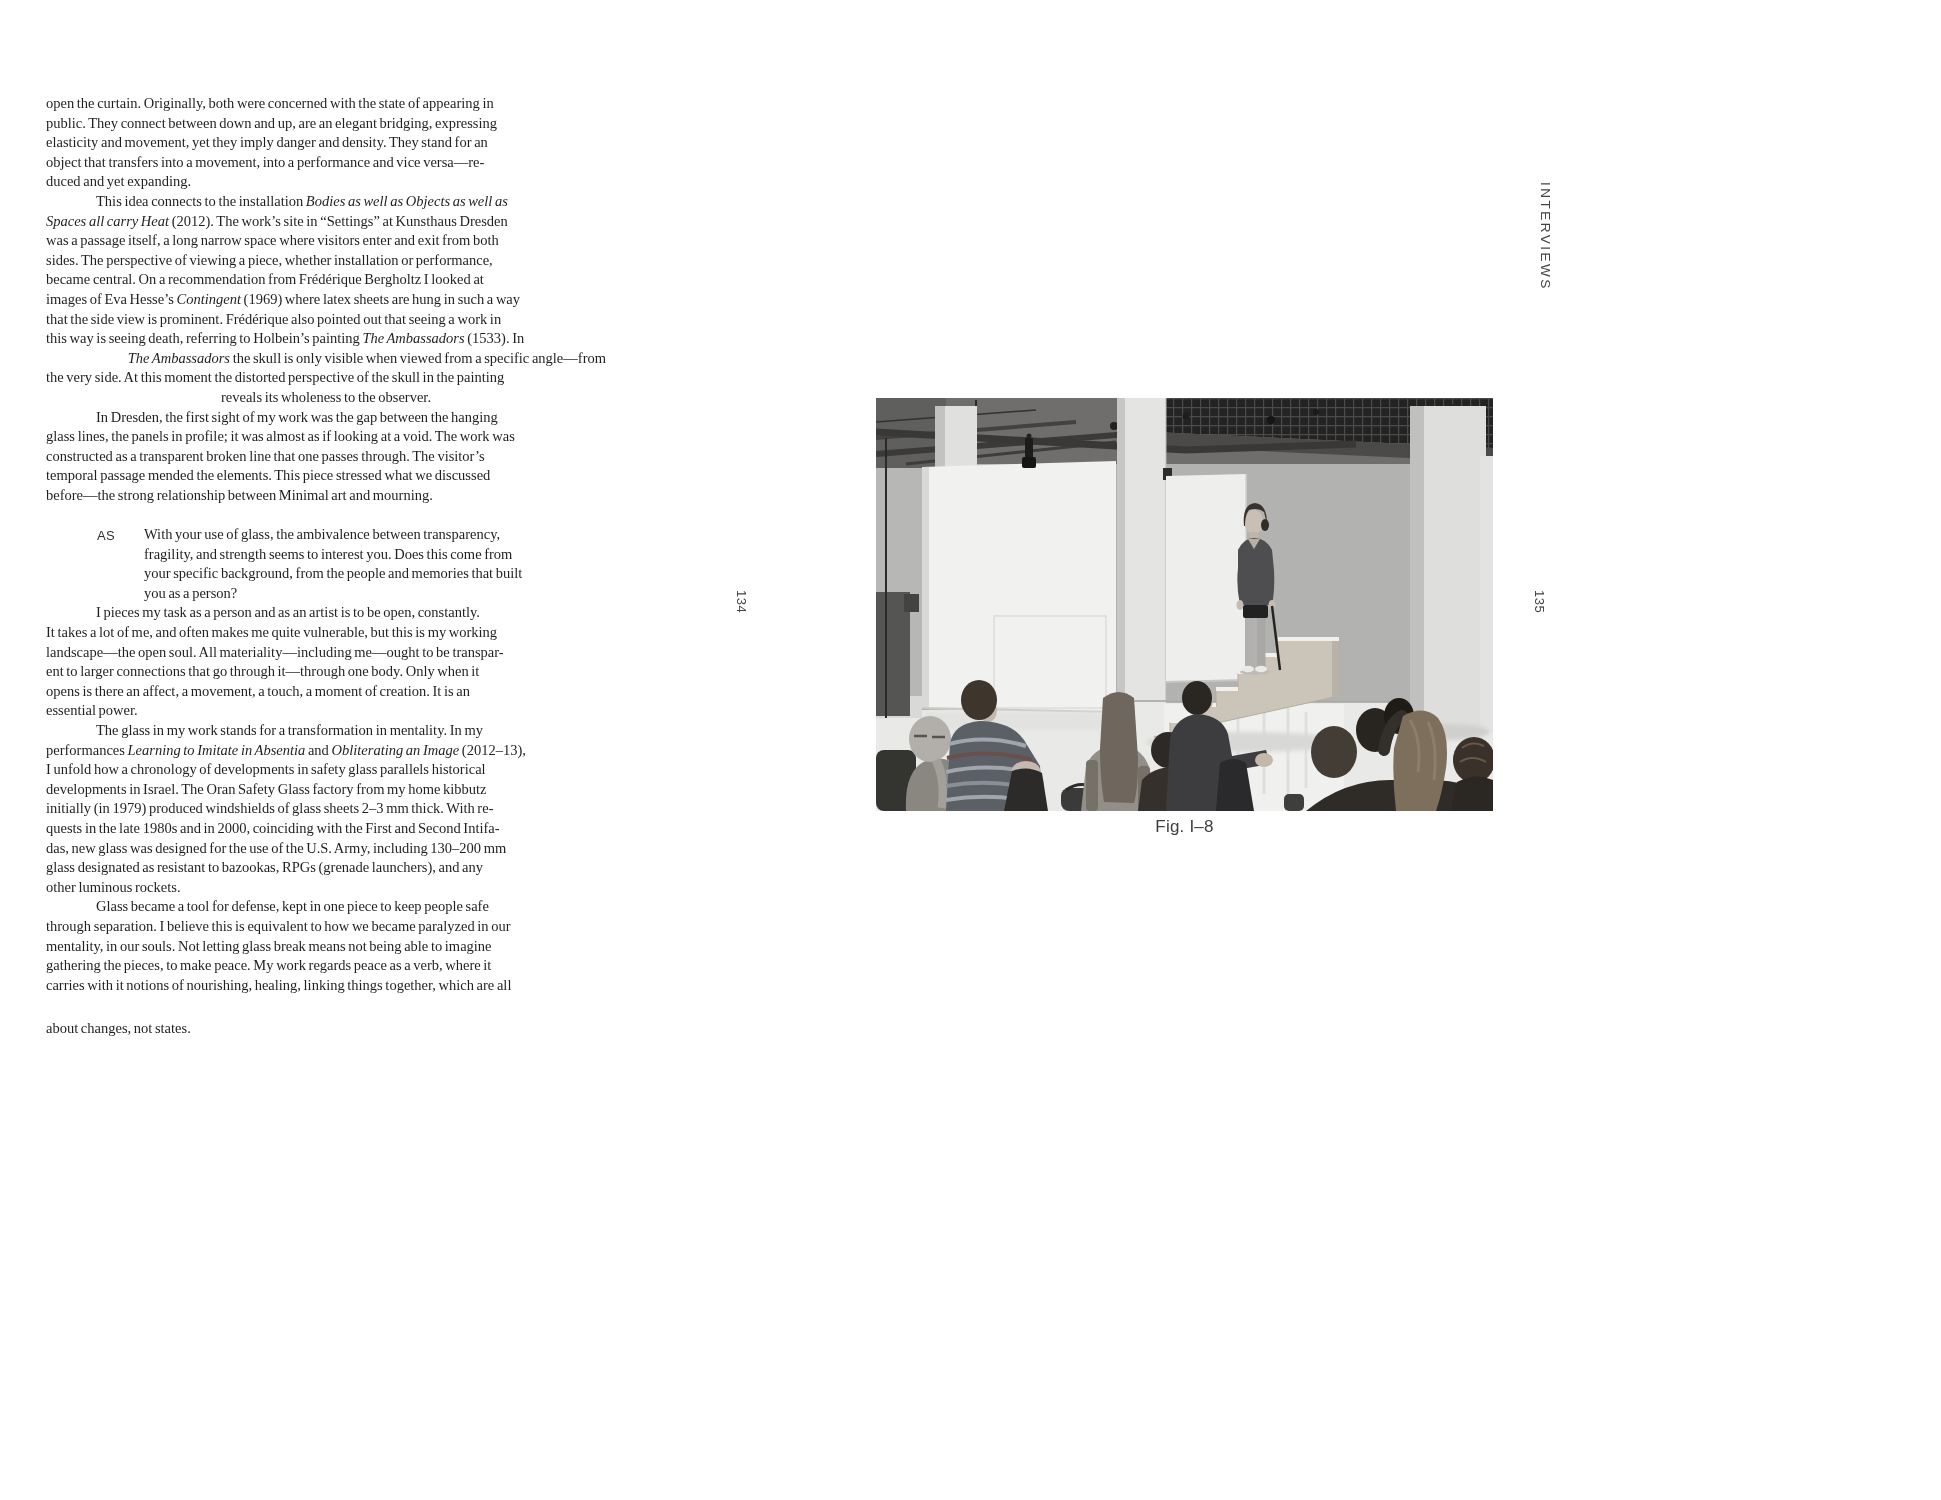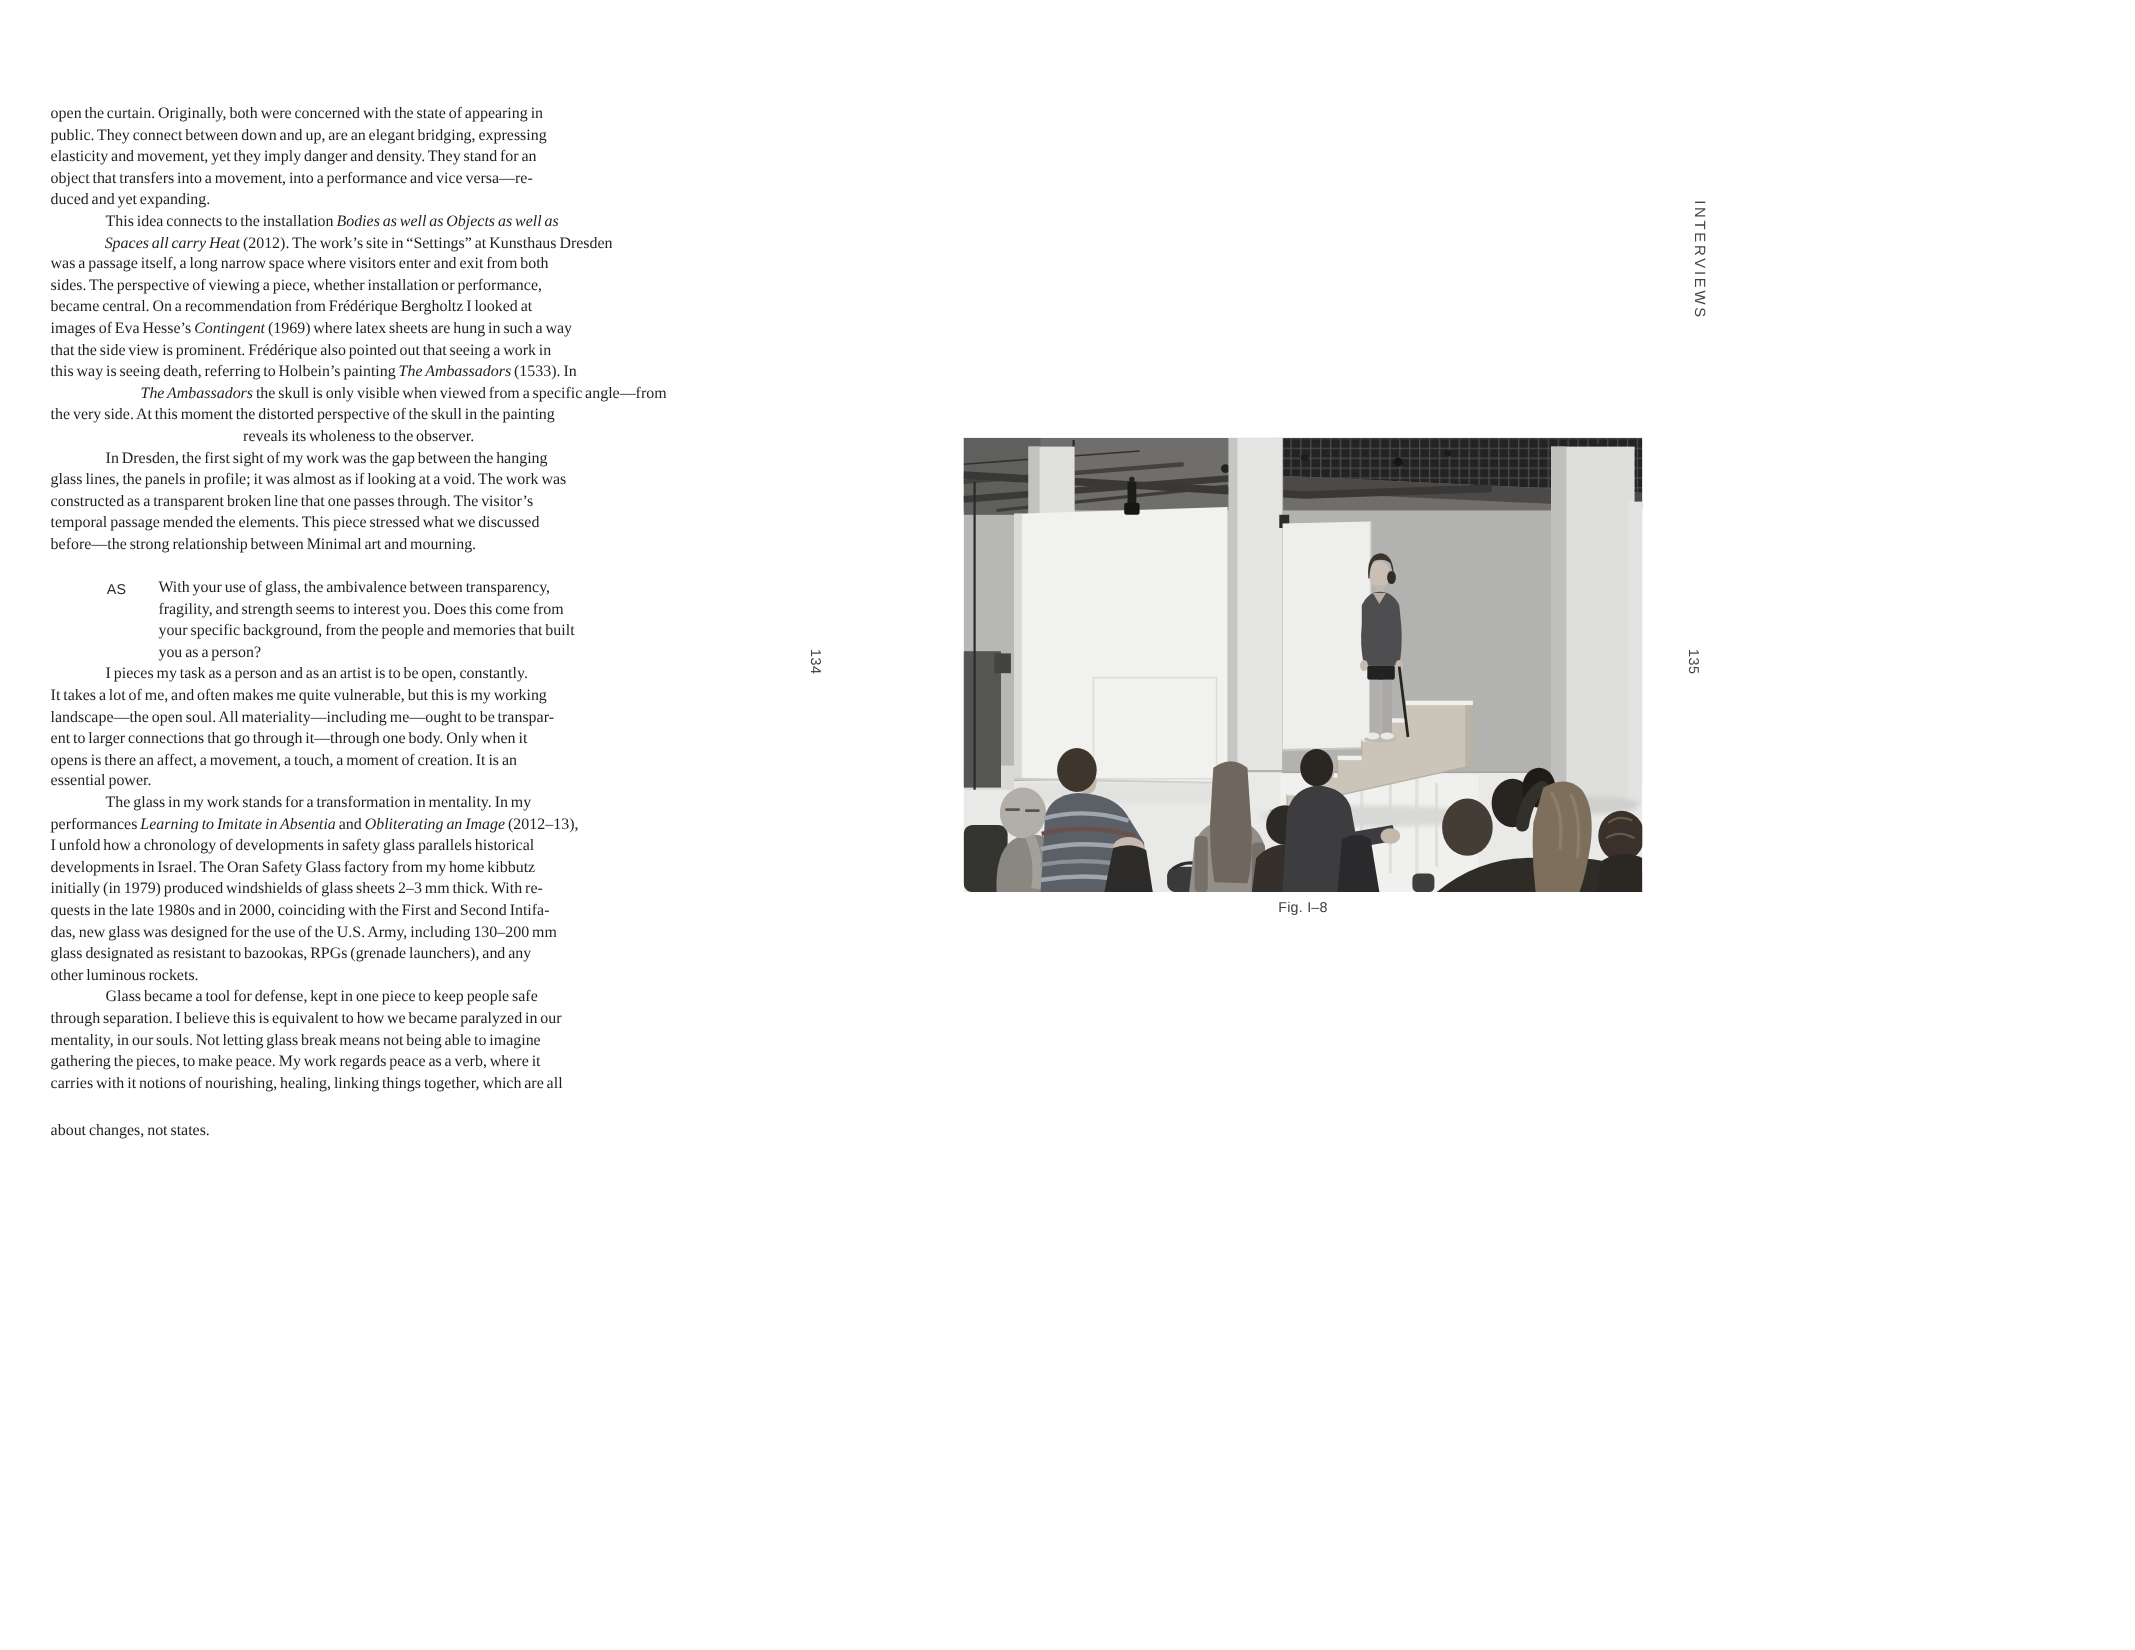--- a/index.html
+++ b/index.html
@@ -15,39 +15,39 @@
   
   .rot{position:absolute;transform:rotate(90deg);transform-origin:0 0;
        font-family:"Liberation Sans",sans-serif;color:#444444;white-space:nowrap;}
   #folio-left{left:749px;top:590px;font-size:13px;letter-spacing:.5px;}
   #folio-right{left:1547px;top:590px;font-size:13px;letter-spacing:.5px;}
   #chapter-marker{left:1553px;top:182px;font-size:13.5px;letter-spacing:2.5px;}
   
   #figure-wrap{position:absolute;left:876px;top:398px;width:617px;}
   #figure-photo{display:block;width:617px;height:413px;}
   #figure-caption{position:absolute;left:876px;top:817px;width:617px;text-align:center;
-                  font-family:"Liberation Sans",sans-serif;font-size:13px;
+                  font-family:"Liberation Sans",sans-serif;font-size:17px;
                   letter-spacing:.2px;color:#3f3f3f;}
 </style>
 </head>
 <body>
 
 <div id="page">
 
   <div id="text-column">
       <div class="para" style="margin-top: 0px;">
         <div class="line" style="padding-left: 0px;">open the curtain. Originally, both were concerned with the state of appearing in</div>
         <div class="line" style="padding-left: 0px;">public. They connect between down and up, are an elegant bridging, expressing</div>
         <div class="line" style="padding-left: 0px;">elasticity and movement, yet they imply danger and density. They stand for an</div>
         <div class="line" style="padding-left: 0px;">object that transfers into a movement, into a performance and vice versa—re-</div>
         <div class="line" style="padding-left: 0px;">duced and yet expanding.</div>
       </div>
       <div class="para" style="margin-top: 0px;">
         <div class="line" style="padding-left: 50px;">This idea connects to the installation <i>Bodies as well as Objects as well as</i></div>
-        <div class="line" style="padding-left: 0px; text-align: center;"><i>Spaces all carry Heat</i> (2012). The work’s site in “Settings” at Kunsthaus Dresden</div>
+        <div class="line" style="padding-left: 0px;"><i>Spaces all carry Heat</i> (2012). The work’s site in “Settings” at Kunsthaus Dresden</div>
         <div class="line" style="padding-left: 0px;">was a passage itself, a long narrow space where visitors enter and exit from both</div>
         <div class="line" style="padding-left: 0px;">sides. The perspective of viewing a piece, whether installation or performance,</div>
         <div class="line" style="padding-left: 0px;">became central. On a recommendation from Frédérique Bergholtz I looked at</div>
         <div class="line" style="padding-left: 0px;">images of Eva Hesse’s <i>Contingent</i> (1969) where latex sheets are hung in such a way</div>
         <div class="line" style="padding-left: 0px;">that the side view is prominent. Frédérique also pointed out that seeing a work in</div>
         <div class="line" style="padding-left: 0px;">this way is seeing death, referring to Holbein’s painting <i>The Ambassadors</i> (1533). In</div>
         <div class="line" style="padding-left: 0px; text-align: right;"><i>The Ambassadors</i> the skull is only visible when viewed from a specific angle—from</div>
         <div class="line" style="padding-left: 0px;">the very side. At this moment the distorted perspective of the skull in the painting</div>
         <div class="line" style="padding-left: 0px; text-align: center;">reveals its wholeness to the observer.</div>
       </div>

